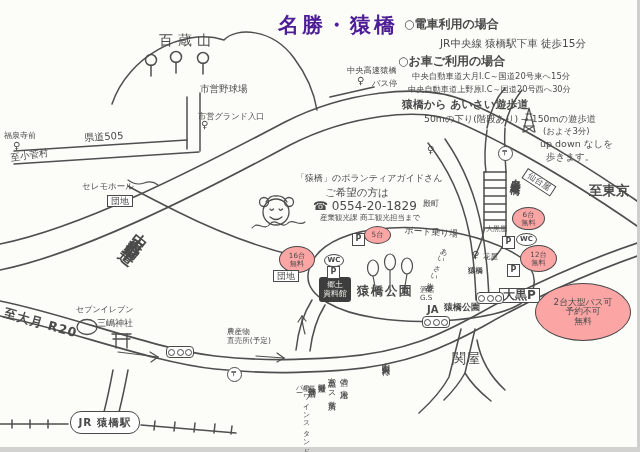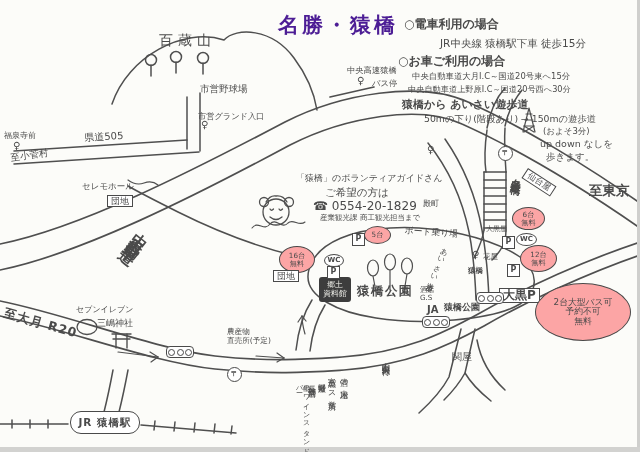--- a/index.html
+++ b/index.html
@@ -235,21 +235,21 @@
       <div class="lbl" style="left: 6px; top: 306px; font-size: 12.5px; font-weight: 700; letter-spacing: 1px; transform: rotate(16deg);">至大月 R20</div>
       <div class="lbl" style="left: 427px; top: 304px; font-size: 10px; font-weight: 700;">JA</div>
       <div class="lbl" style="left: 444px; top: 302px; font-size: 9px; font-weight: 700;">猿橋公園</div>
       <div class="lbl" style="left: 420px; top: 286px; font-size: 7.2px;">酒店
 G.S</div>
       <div class="lbl box" style="left: 499px; top: 288px; font-size: 12px; font-weight: 700;">大黒P</div>
       <div class="lbl bubble" style="left: 535px; top: 283px; font-size: 8.8px; width: 94px; height: 56px;">2台大型バス可
 予約不可
 無料</div>
       <div class="lbl v" style="left: 382px; top: 356px; font-size: 8.5px;">山梨中央銀行</div>
-      <div class="lbl" style="left: 452px; top: 351px; font-size: 10px;">関屋</div>
+      <div class="lbl" style="left: 452px; top: 351px; font-size: 14px;">関屋</div>
       <div class="lbl v" style="left: 444px; top: 242px; font-size: 7.3px; transform: rotate(22deg);">あいさい遊歩道</div>
       <div class="lbl pbox" style="left: 502px; top: 236px; font-size: 8px; width: 11px; height: 11px;">P</div>
       <div class="lbl pbox" style="left: 507px; top: 264px; font-size: 8px; width: 11px; height: 11px;">P</div>
       <div class="lbl pbox" style="left: 352px; top: 233px; font-size: 8px; width: 11px; height: 11px;">P</div>
       <div class="lbl pbox" style="left: 327px; top: 266px; font-size: 8px; width: 11px; height: 11px;">P</div>
       <div class="lbl wc" style="left: 516px; top: 233px; font-size: 7px; width: 19px; height: 11px;">WC</div>
       <div class="lbl wc" style="left: 324px; top: 254px; font-size: 7px; width: 18px; height: 11px;">WC</div>
       <div class="lbl stop" style="left: 357px; top: 75px; font-size: 10px;">♀</div>
       <div class="lbl stop" style="left: 201px; top: 119px; font-size: 10px;">♀</div>
       <div class="lbl stop" style="left: 427px; top: 144px; font-size: 10px;">♀</div>

